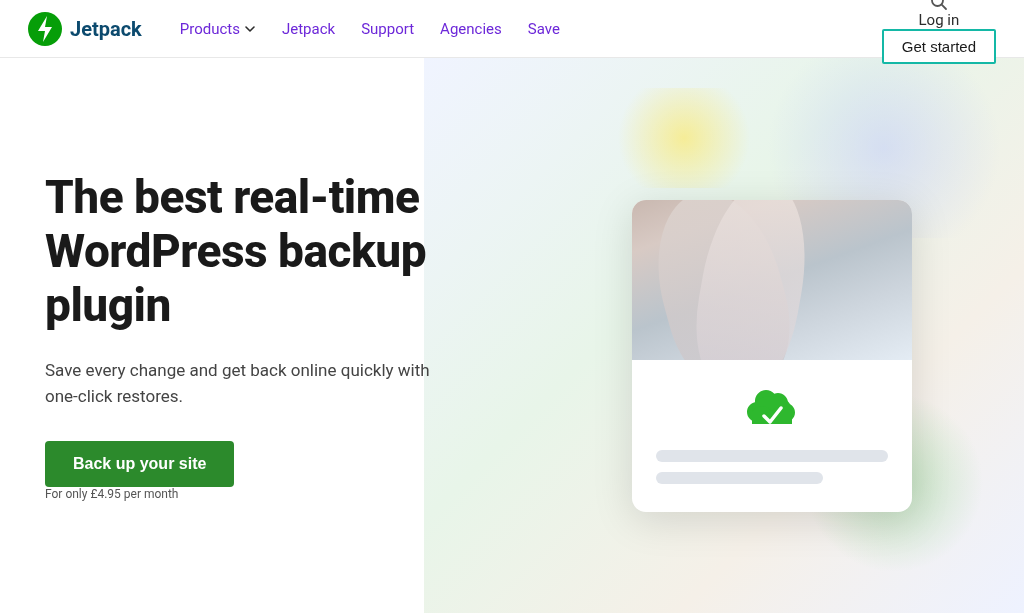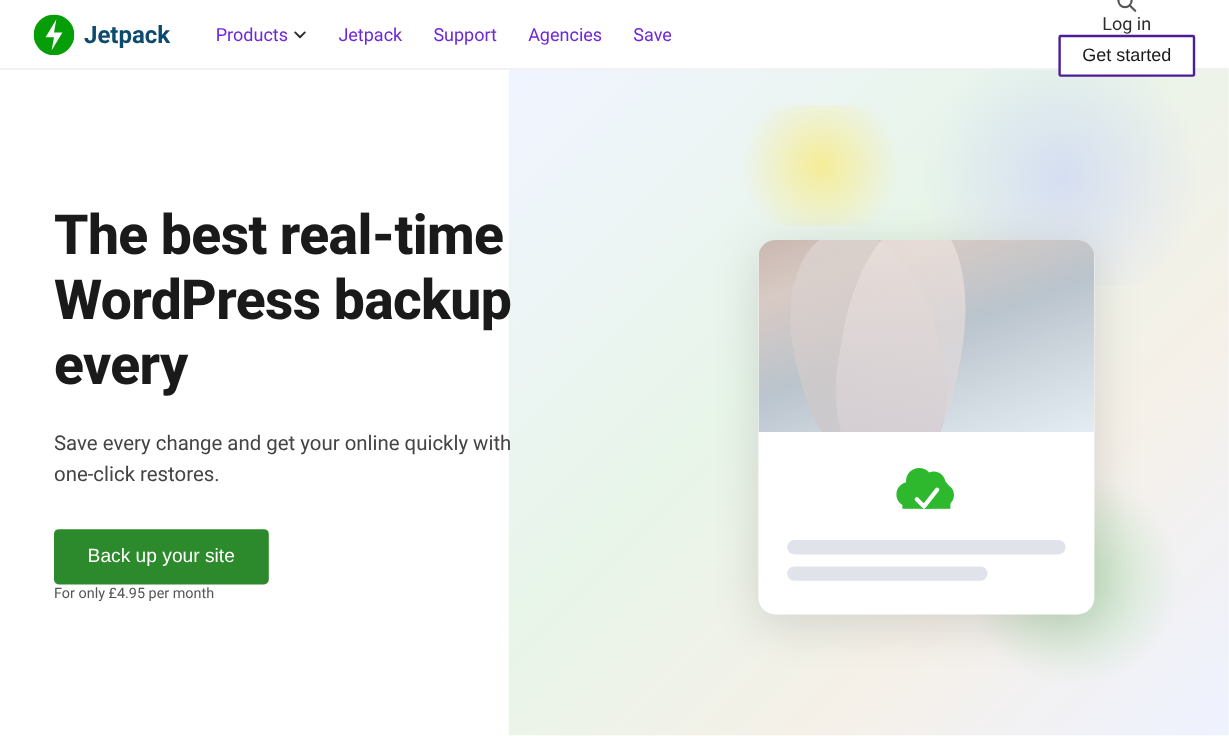--- a/index.html
+++ b/index.html
@@ -79,21 +79,21 @@
     .login-link {
       font-size: 15px;
       color: #2c2c2c;
       text-decoration: none;
       cursor: pointer;
     }
     .get-started-btn {
       font-size: 15px;
       color: #1a1a1a;
       background: #fff;
-      border: 2px solid #4c1d95;
+      border: 2px solid #14b8a6;
       padding: 7px 18px;
       cursor: pointer;
       font-weight: 500;
       border-radius: 2px;
     }
 
     
     .hero {
       display: flex;
       width: 1024px;
@@ -168,21 +168,21 @@
       line-height: 1.55;
       margin-bottom: 32px;
       max-width: 400px;
     }
 
     .cta-btn {
       display: inline-block;
       background: #2c8a2c;
       color: #fff;
       font-size: 16px;
-      font-weight: 400;
+      font-weight: 700;
       padding: 14px 28px;
       border: none;
       border-radius: 4px;
       cursor: pointer;
       width: fit-content;
     }
 
     .price-note {
       font-size: 12px;
       color: #555;
@@ -310,22 +310,22 @@
   </div>
 </nav>
 
 <section class="hero">
   <div class="hero-bg"></div>
   <div class="blob-yellow"></div>
   <div class="blob-green"></div>
   <div class="blob-blue"></div>
 
   <div class="hero-left">
-    <h1 class="hero-headline">The best real-time WordPress backup every</h1>
-    <p class="hero-subtext">Save every change and get your online quickly with one-click restores.</p>
+    <h1 class="hero-headline">The best real-time WordPress backup plugin</h1>
+    <p class="hero-subtext">Save every change and get back online quickly with one-click restores.</p>
     <button class="cta-btn">Back up your site</button>
     <span class="price-note">For only £4.95 per month</span>
   </div>
 
   <div class="hero-right">
     <div class="backup-card">
       <div class="card-image">
         <div class="card-image-inner"></div>
         <div class="fabric-shape"></div>
         <div class="fabric-shape2"></div>

